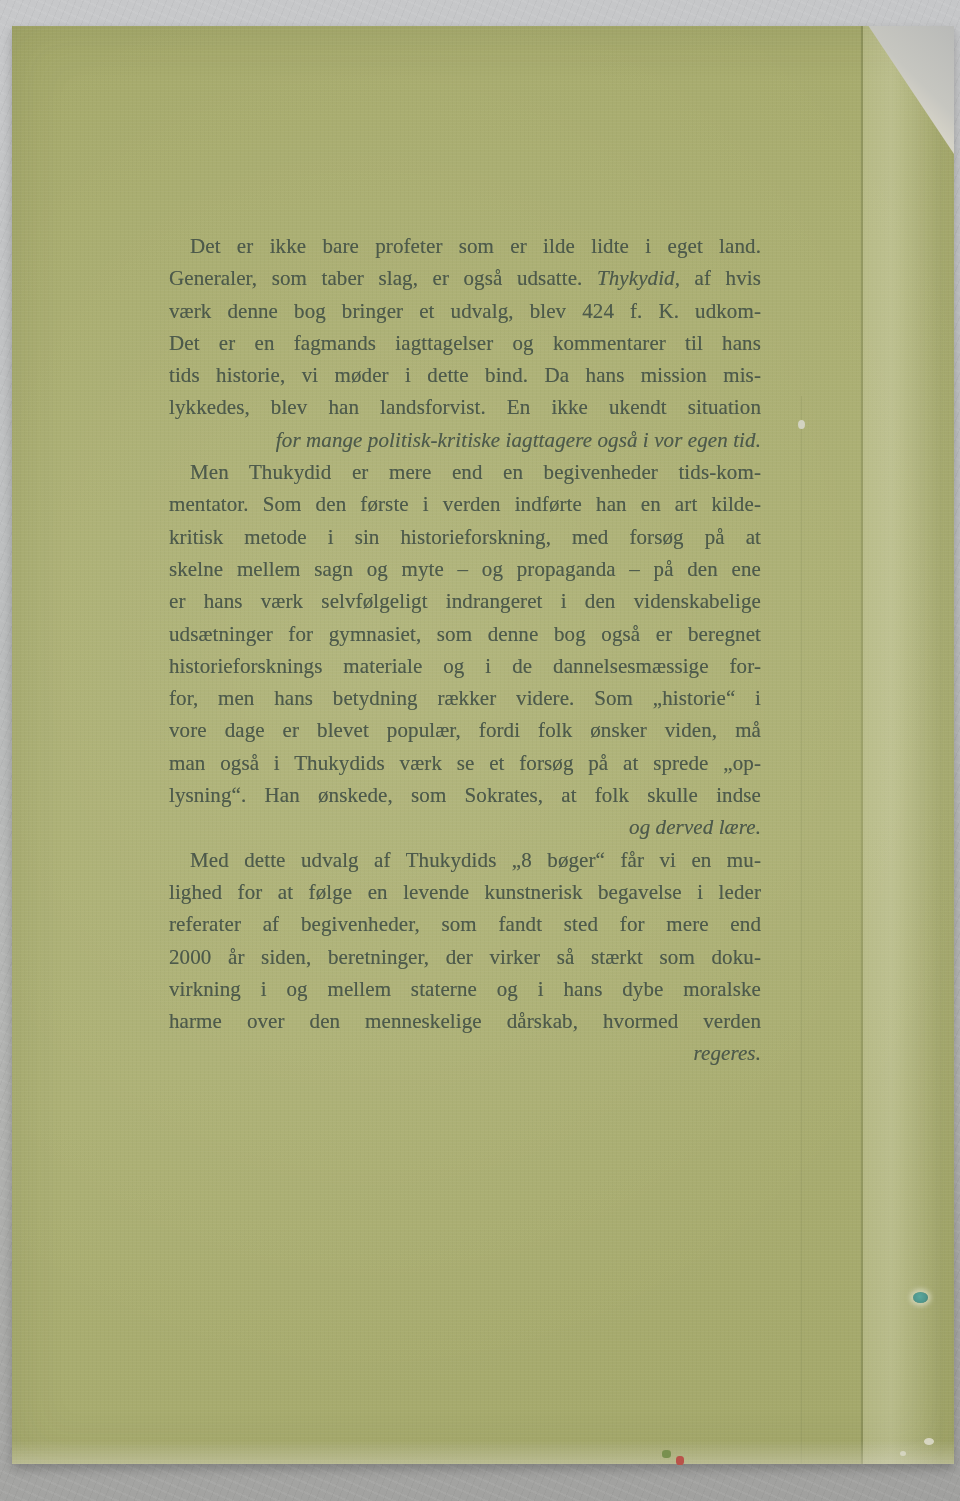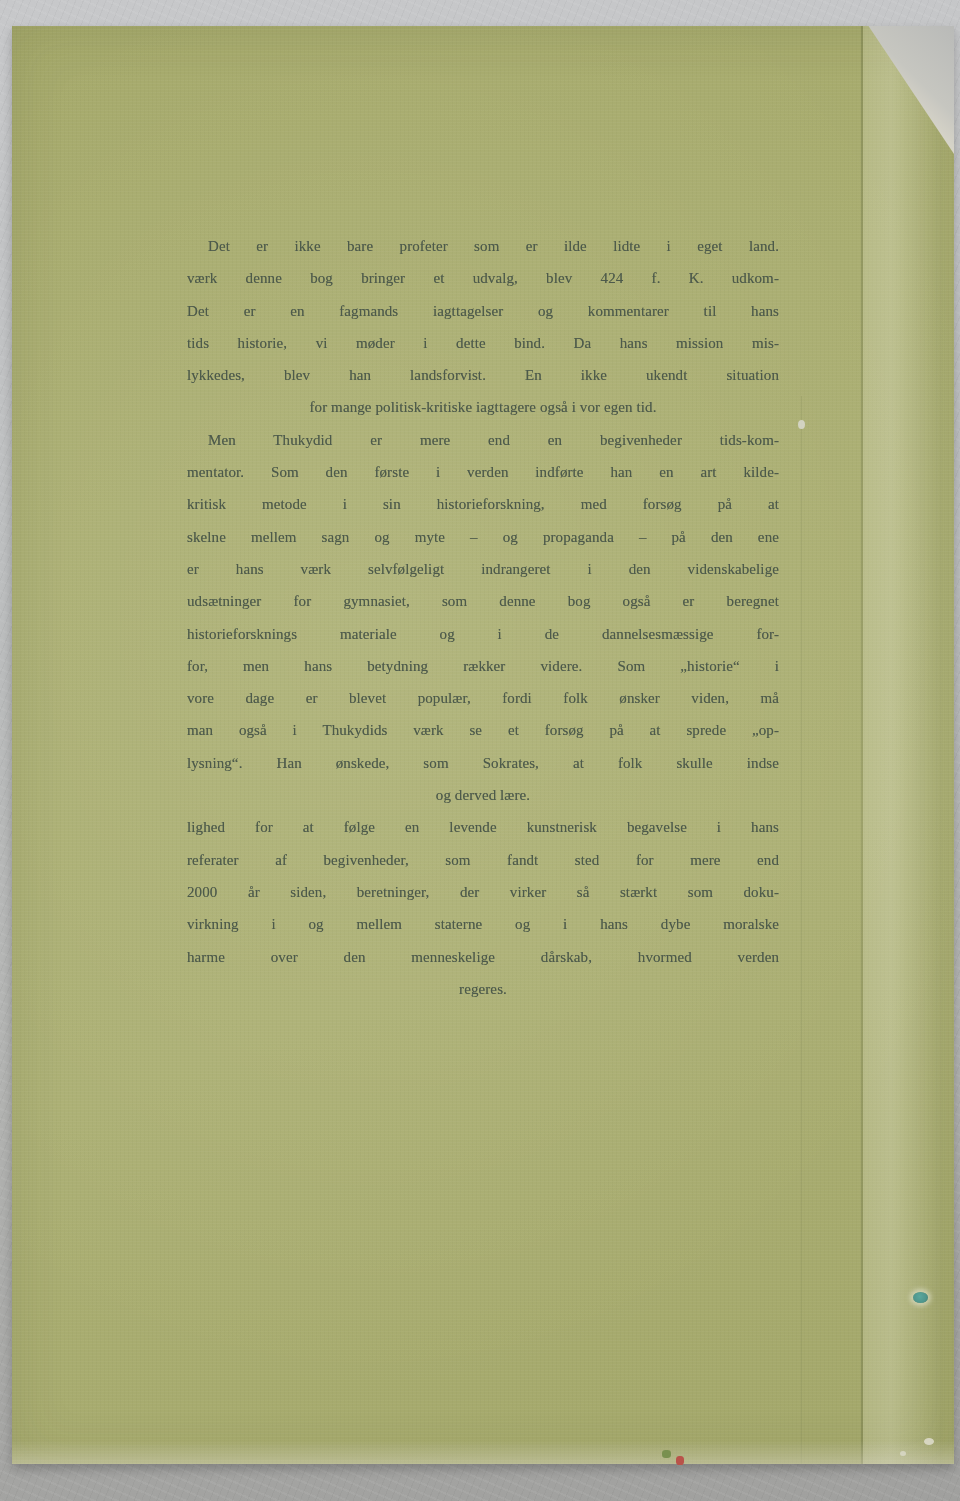--- a/index.html
+++ b/index.html
@@ -64,63 +64,65 @@
     background:radial-gradient(circle at 45% 40%, #5aa79d, var(--teal) 60%, #3e7a72);
     box-shadow:0 0 5px 3px rgba(240,240,228,0.55);
   }
   .spot-white-1{left:786px;top:394px;width:7px;height:9px;background:#d9d9cf;opacity:.85;}
   .spot-white-2{left:912px;top:1412px;width:10px;height:7px;background:#e3e1d4;opacity:.8;}
   .spot-white-3{left:888px;top:1425px;width:6px;height:5px;background:#e0ded2;opacity:.7;}
   .spot-red{left:664px;top:1430px;width:8px;height:9px;background:#b9534a;border-radius:40%;}
   .spot-green{left:650px;top:1424px;width:9px;height:8px;background:#79904f;border-radius:40%;}
   
   .text-block{
-    position:absolute;left:175px;top:204px;width:592px;
+    position:absolute;left:157px;top:204px;width:592px;
     color:var(--ink);
-    font-size:15px;line-height:32.3px;letter-spacing:0.1px;
+    font-size:21px;line-height:32.3px;letter-spacing:0.1px;
     text-shadow:0 0 0.5px rgba(77,90,75,0.55);
   }
   .line{text-align:justify;text-align-last:justify;}
   .line.first{padding-left:21px;}
-  .line.last{text-align:center;text-align-last:auto;}
+  .line.last{text-align:right;text-align-last:auto;font-style:italic;}
   .it{font-style:italic;}
 </style>
 </head>
 <body>
 
 <div class="bg-texture"></div>
 
 <div class="cover">
   <div class="paper-texture"></div>
   <div class="fold-strip"></div>
   <div class="crease"></div>
   <div class="crease crease2"></div>
   <div class="worn-corner"></div>
   <div class="bottom-wear"></div>
 
   <div class="text-block">
       <div class="line first">Det er ikke bare profeter som er ilde lidte i eget land.</div>
+      <div class="line"><span>Generaler, som taber slag, er også udsatte. </span><span class="it">Thykydid,</span><span> af hvis</span></div>
       <div class="line">værk denne bog bringer et udvalg, blev 424 f. K. udkom-</div>
       <div class="line">Det er en fagmands iagttagelser og kommentarer til hans</div>
       <div class="line">tids historie, vi møder i dette bind. Da hans mission mis-</div>
       <div class="line">lykkedes, blev han landsforvist. En ikke ukendt situation</div>
       <div class="line last">for mange politisk-kritiske iagttagere også i vor egen tid.</div>
       <div class="line first">Men Thukydid er mere end en begivenheder tids-kom-</div>
       <div class="line">mentator. Som den første i verden indførte han en art kilde-</div>
       <div class="line">kritisk metode i sin historieforskning, med forsøg på at</div>
       <div class="line">skelne mellem sagn og myte – og propaganda – på den ene</div>
       <div class="line">er hans værk selvfølgeligt indrangeret i den videnskabelige</div>
       <div class="line">udsætninger for gymnasiet, som denne bog også er beregnet</div>
       <div class="line">historieforsknings materiale og i de dannelsesmæssige for-</div>
       <div class="line">for, men hans betydning rækker videre. Som „historie“ i</div>
       <div class="line">vore dage er blevet populær, fordi folk ønsker viden, må</div>
       <div class="line">man også i Thukydids værk se et forsøg på at sprede „op-</div>
       <div class="line">lysning“. Han ønskede, som Sokrates, at folk skulle indse</div>
       <div class="line last">og derved lære.</div>
-      <div class="line">lighed for at følge en levende kunstnerisk begavelse i hans</div>
+      <div class="line first">Med dette udvalg af Thukydids „8 bøger“ får vi en mu-</div>
+      <div class="line">lighed for at følge en levende kunstnerisk begavelse i leder</div>
       <div class="line">referater af begivenheder, som fandt sted for mere end</div>
       <div class="line">2000 år siden, beretninger, der virker så stærkt som doku-</div>
       <div class="line">virkning i og mellem staterne og i hans dybe moralske</div>
       <div class="line">harme over den menneskelige dårskab, hvormed verden</div>
       <div class="line last">regeres.</div>
     </div>
 
   <div class="spot spot-teal"></div>
   <div class="spot spot-white-1"></div>
   <div class="spot spot-white-2"></div>

